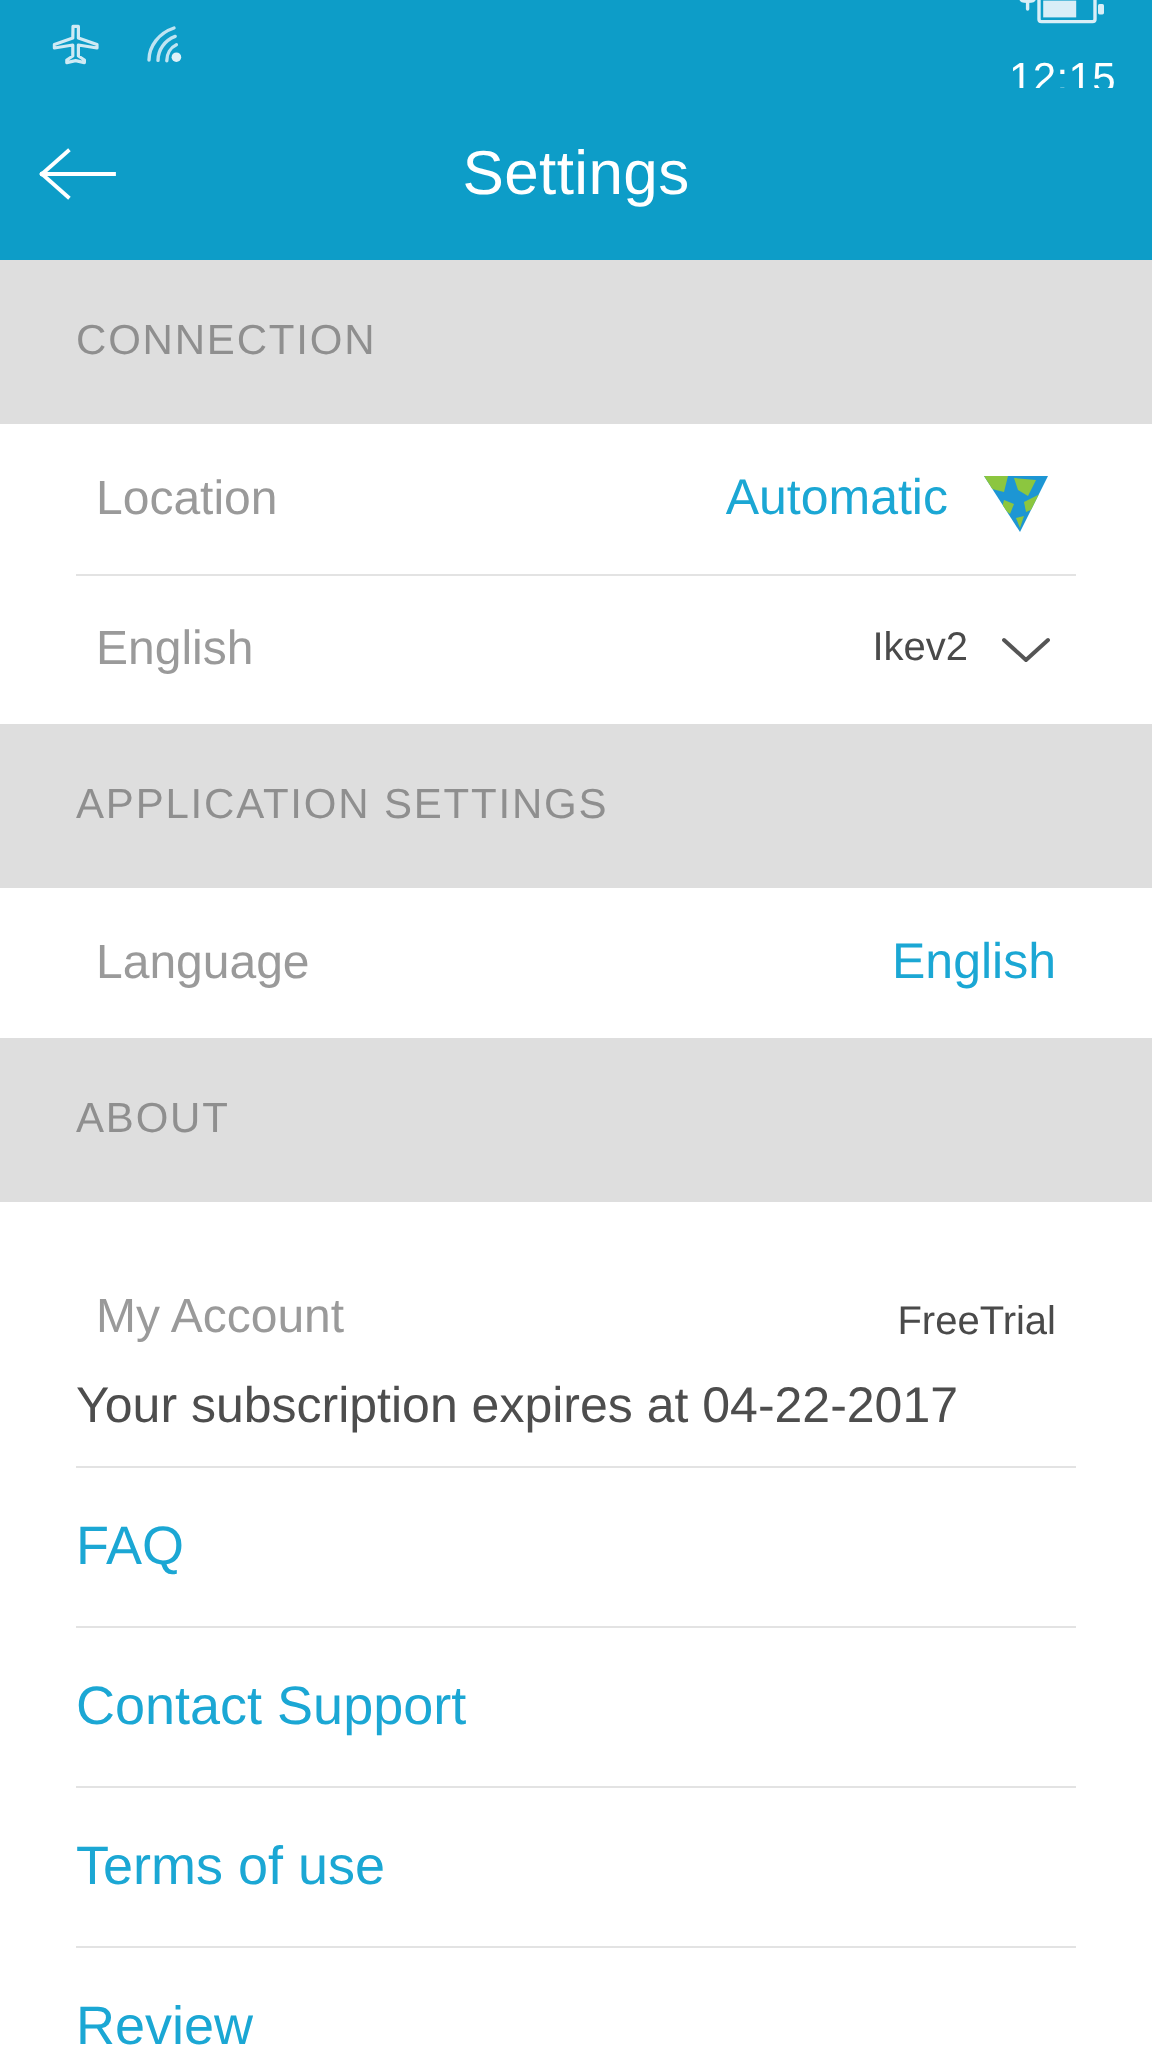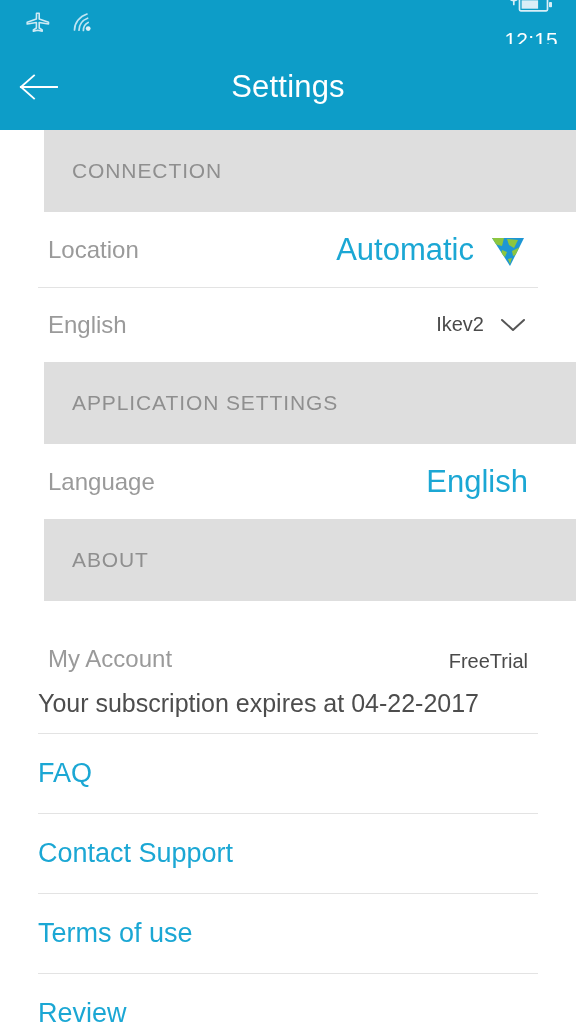--- a/index.html
+++ b/index.html
@@ -77,22 +77,21 @@
     font-weight: 400;
     letter-spacing: 0.2px;
   }
 
   
   .section-header {
     height: 82px;
     background: #dedede;
     display: flex;
     align-items: center;
-    padding-left: 28px;
-    margin-left: 44px;
+    padding-left: 38px;
   }
   .section-header-label {
     color: #8f8f8f;
     font-size: 21px;
     letter-spacing: 0.9px;
     text-transform: uppercase;
     font-weight: 400;
   }
 
   
@@ -121,21 +120,21 @@
     font-size: 24px;
     font-weight: 400;
   }
   .row-value-wrap {
     margin-left: auto;
     display: flex;
     align-items: center;
     gap: 14px;
   }
   .row-value {
-    font-size: 31px;
+    font-size: 25px;
     font-weight: 400;
   }
   .row-value.accent { color: #1ba7d4; }
   .row-value.dark   { color: #4a4a4a; font-size: 20px; }
 
   
   .globe-icon { display: block; }
 
   
   .chevron { display: block; }

